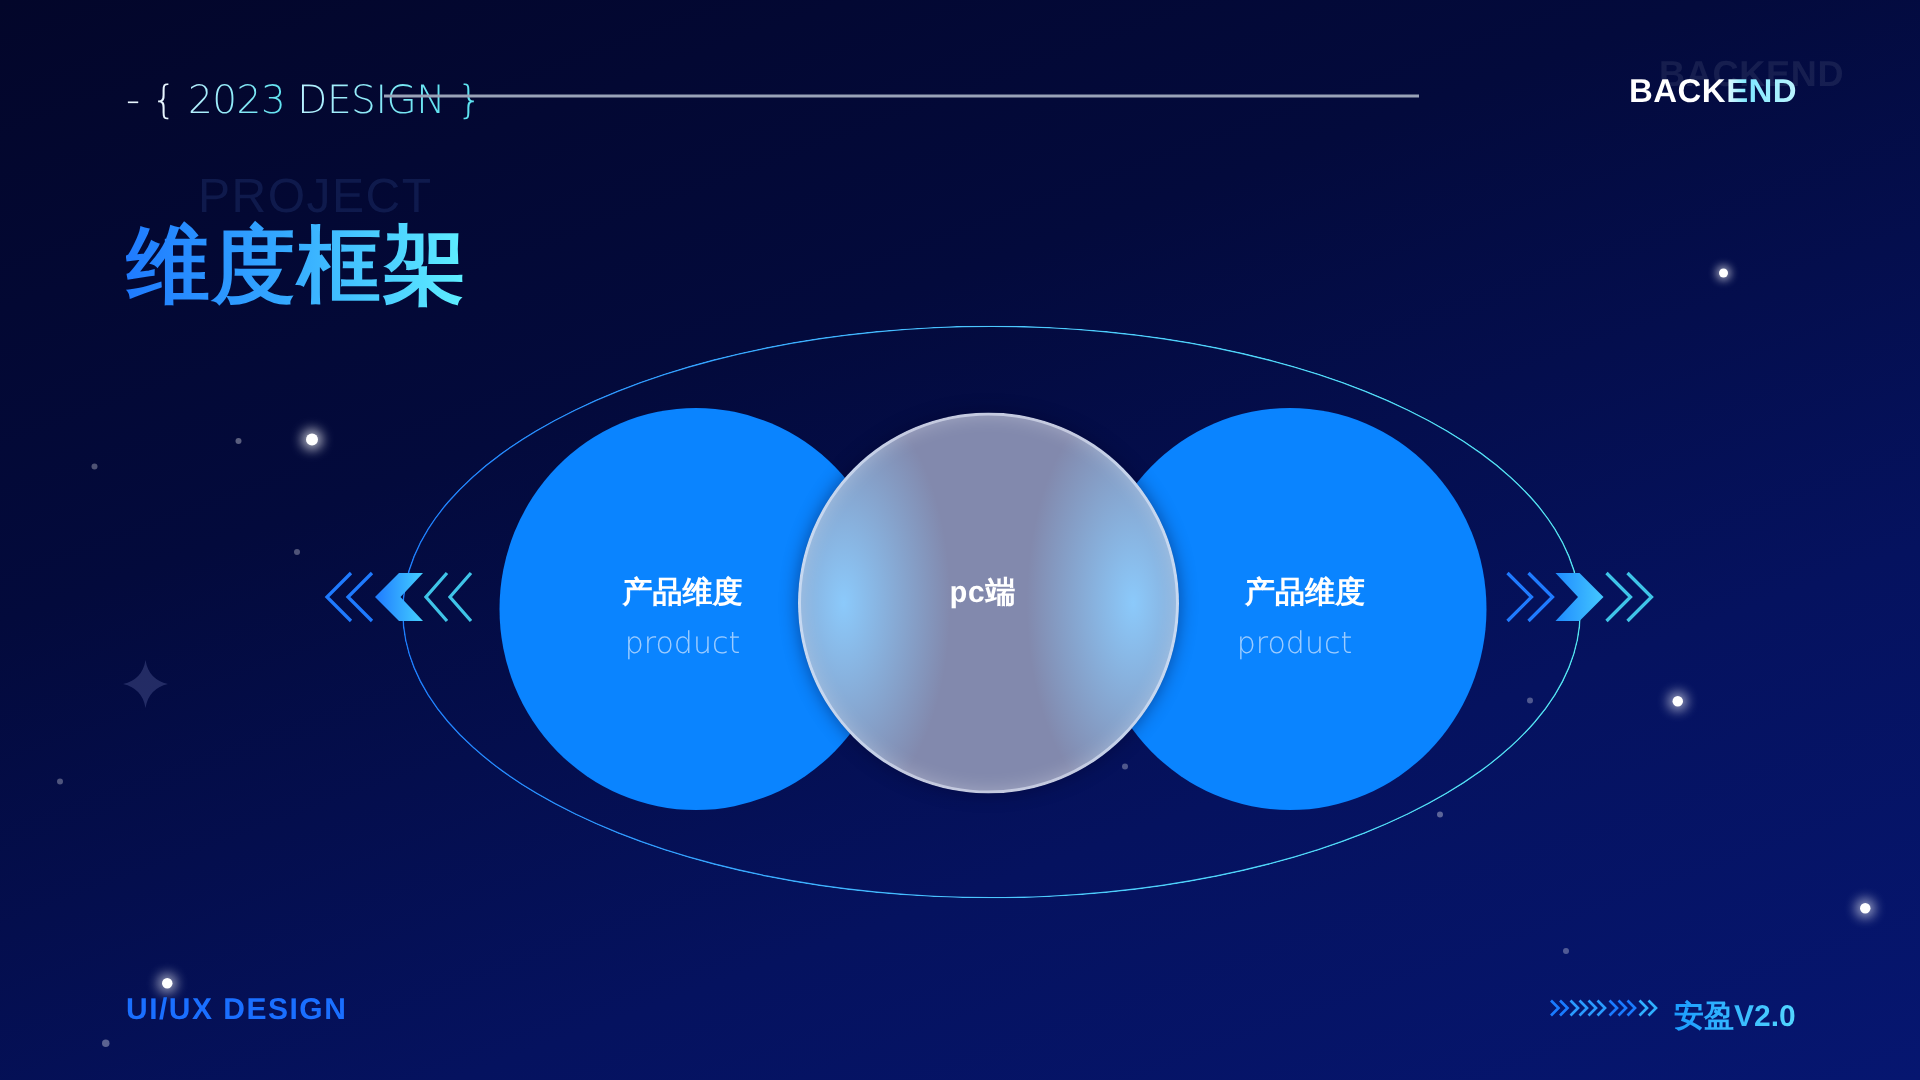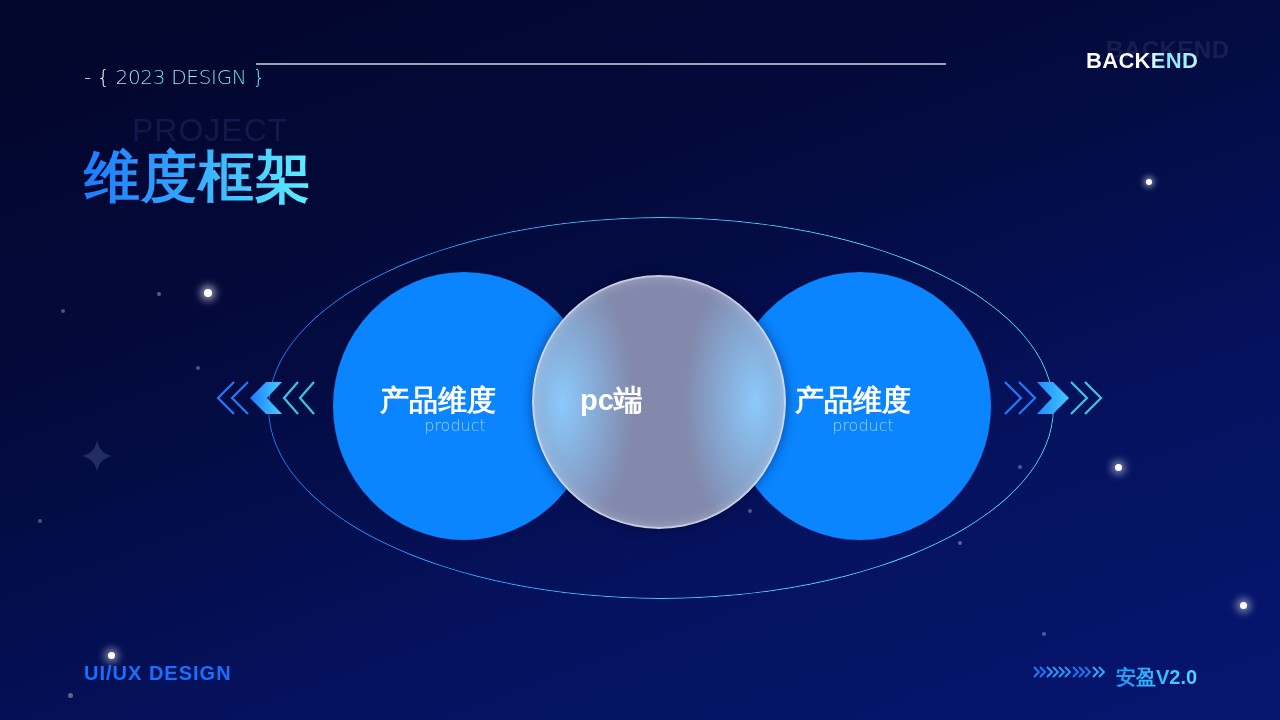--- a/index.html
+++ b/index.html
@@ -5,21 +5,21 @@
   html, body { margin:0; padding:0; }
   body {
     width:1280px; height:720px; overflow:hidden; position:relative;
     background: linear-gradient(160deg, #03062a 0%, #030a3c 35%, #05125f 70%, #061670 100%);
     font-family: "Liberation Sans", "DejaVu Sans", sans-serif;
   }
   .abs { position:absolute; }
 
   
   .tag {
-    left:84px; top:65px; font-size:20px; color:#e8f6ff; letter-spacing:-0.3px;
+    left:84px; top:52px; font-size:26px; color:#e8f6ff; letter-spacing:-0.3px;
     font-family: "DejaVu Sans", sans-serif; font-weight:300;
   }
   .tag .brace { color:#5ee3f0; }
   .tag .design { background: linear-gradient(90deg,#b9f1ff,#5ee3f0); -webkit-background-clip:text; color:transparent; }
   .top-line { left:256px; top:63px; width:690px; height:2px; background:#9aa3b8; }
 
   .backend-ghost {
     left:1106px; top:36px; font-size:24px; font-weight:bold; color:rgba(255,255,255,0.08);
     letter-spacing:0.5px;
   }
@@ -54,22 +54,22 @@
   .c-left { left:333px; top:272px; }
   .c-right { left:729px; top:272px; }
   .circle-center {
     left:532px; top:275px; width:254px; height:254px; border-radius:50%;
     background:
       radial-gradient(ellipse 28% 55% at 12% 50%, rgba(140,205,255,0.95), rgba(140,205,255,0) 100%),
       radial-gradient(ellipse 28% 55% at 88% 50%, rgba(140,205,255,0.95), rgba(140,205,255,0) 100%),
       #8289ad;
     box-shadow: inset 0 0 0 2px rgba(235,240,255,0.55), inset 0 0 14px rgba(255,255,255,0.35), 0 0 12px rgba(0,0,40,0.45);
   }
-  .label-cn { font-size:29px; font-weight:bold; color:#ffffff; font-family:Liberation Sans, sans-serif; }
-  .label-en { font-size:16px; color:rgba(220,235,255,0.7); font-family:"DejaVu Sans",sans-serif; font-weight:300; text-align:center; }
+  .label-cn { font-size:20px; font-weight:bold; color:#ffffff; font-family:Liberation Mono, monospace; text-align:center; }
+  .label-en { font-size:20px; color:rgba(220,235,255,0.7); font-family:"DejaVu Sans",sans-serif; font-weight:300; text-align:center; }
   .lbl-left-cn { left:380px; top:381px; width:150px; }
   .lbl-left-en { left:380px; top:416px; width:150px; }
   .lbl-center { left:580px; top:381px; width:150px; }
   .lbl-right-cn { left:795px; top:381px; width:150px; }
   .lbl-right-en { left:788px; top:416px; width:150px; }
 
   .arrows { top:379px; }
   .arrows-left { left:214px; }
   .arrows-right { left:999px; }
 

